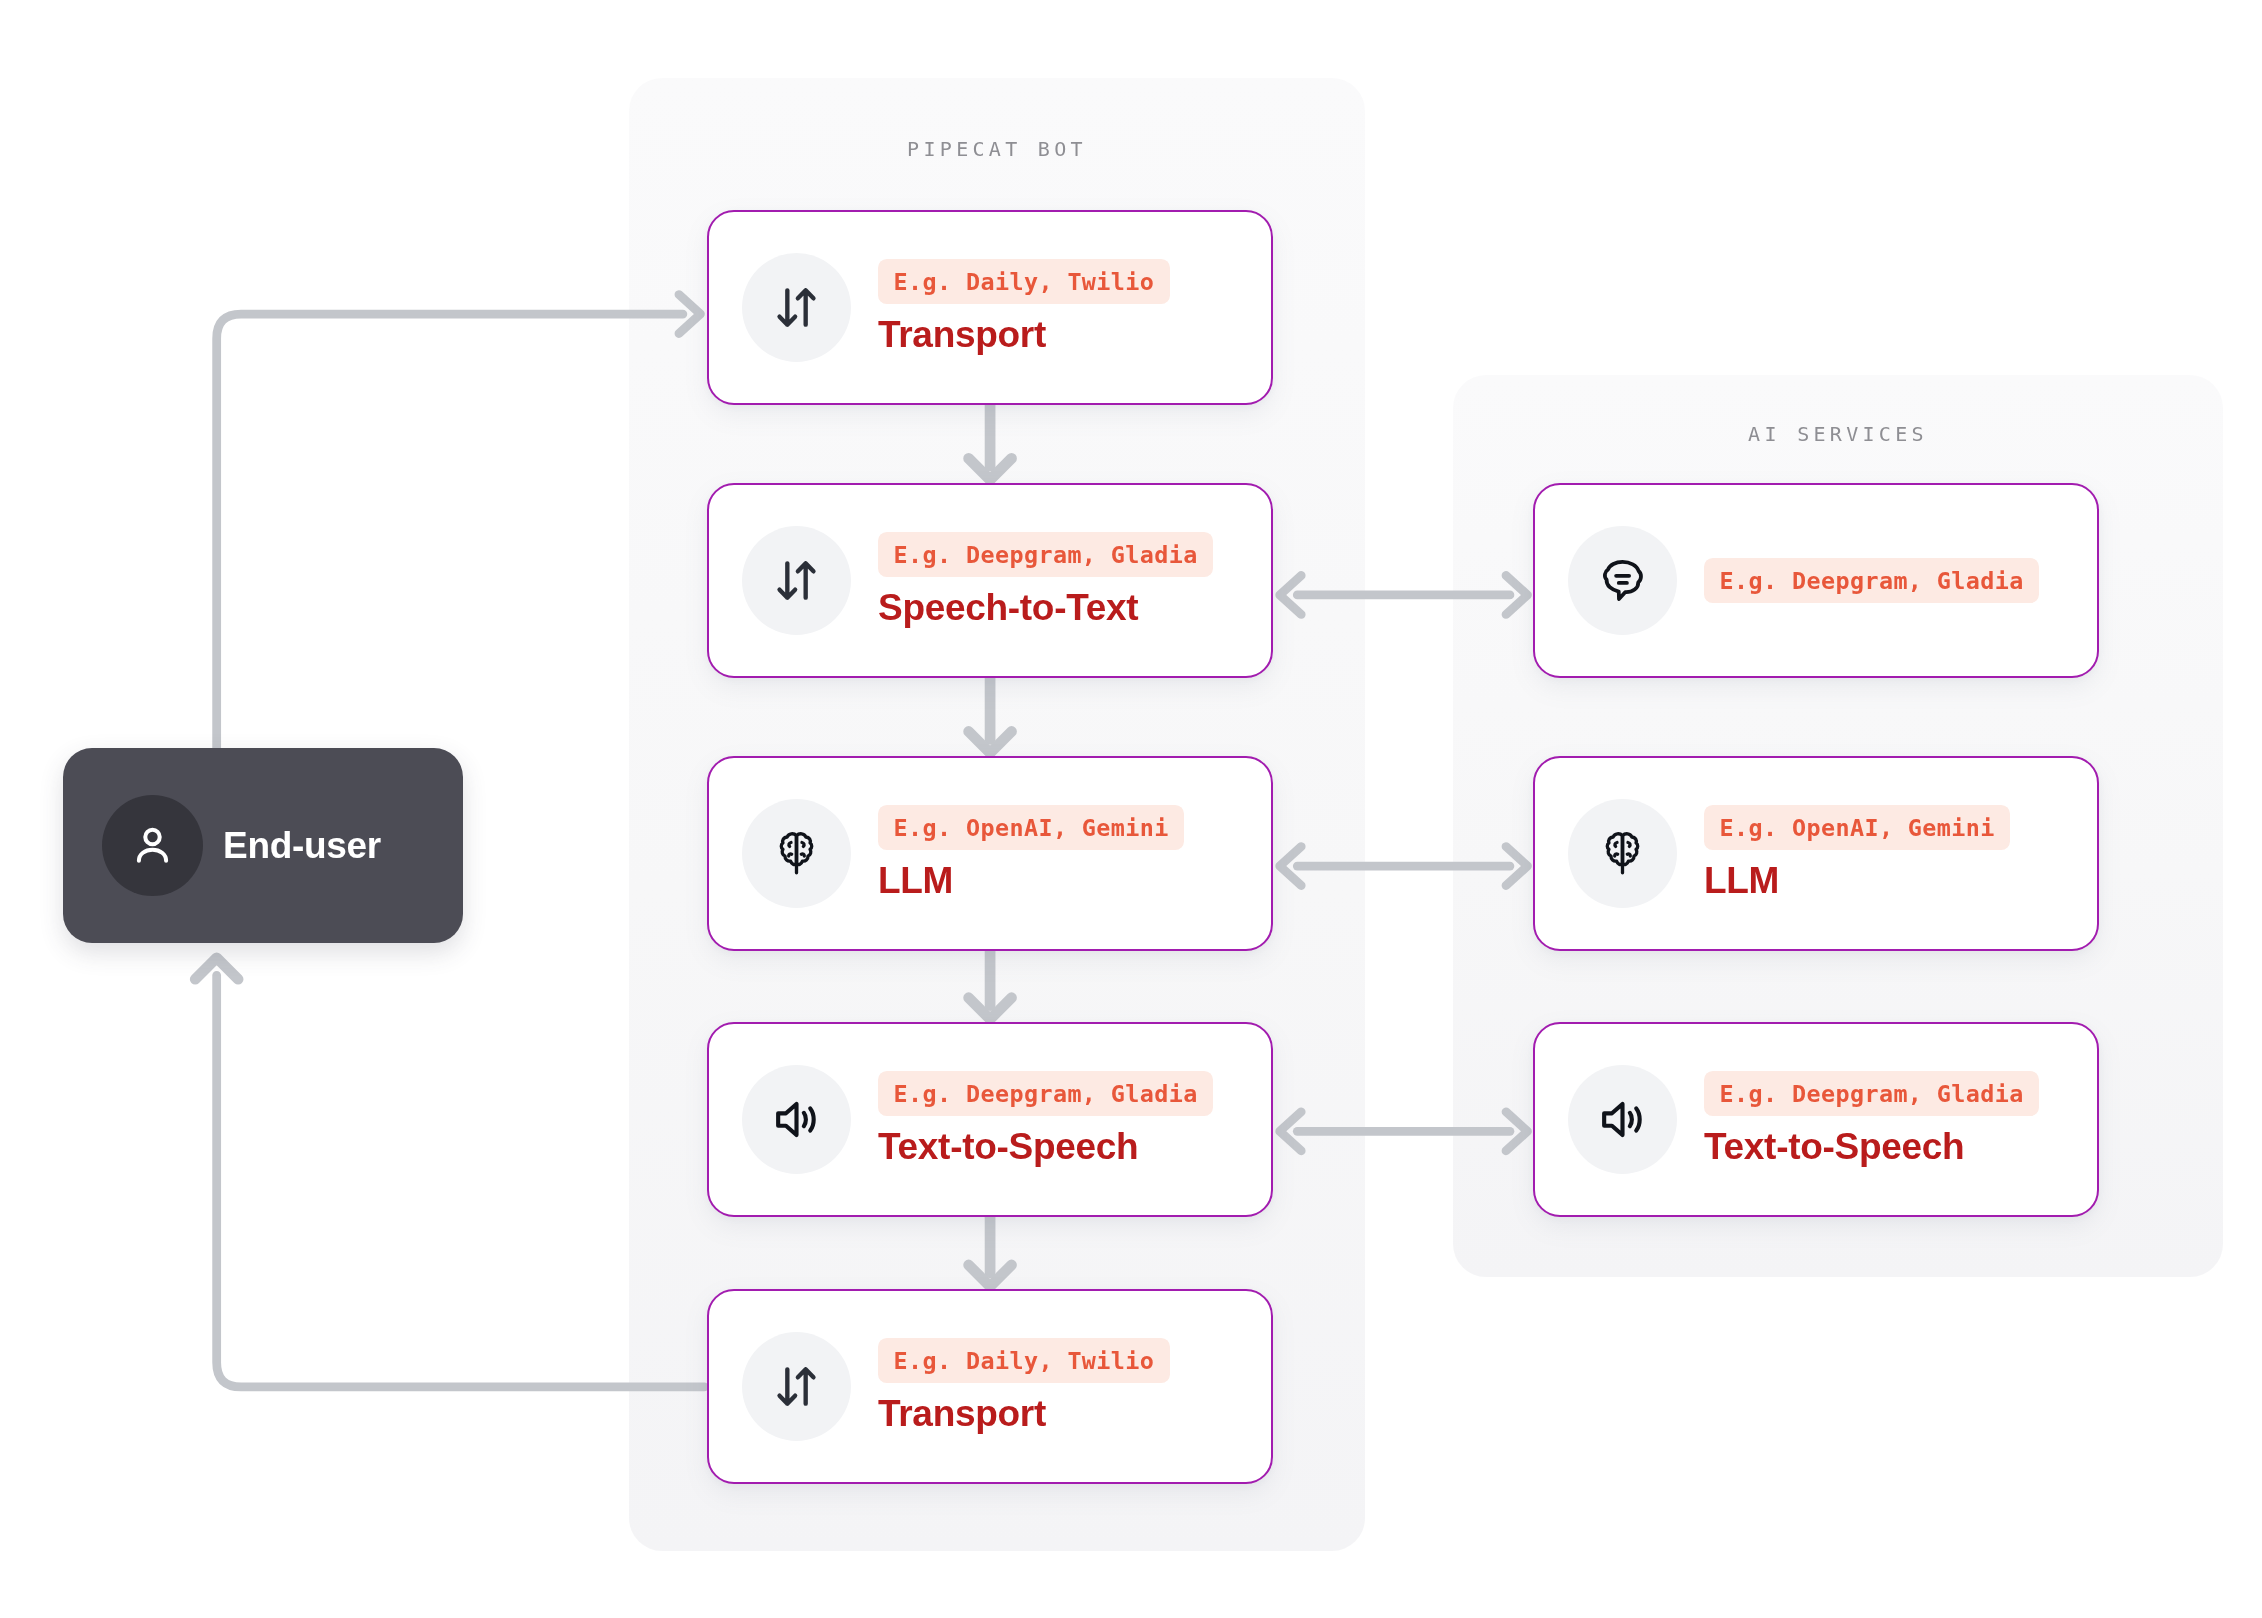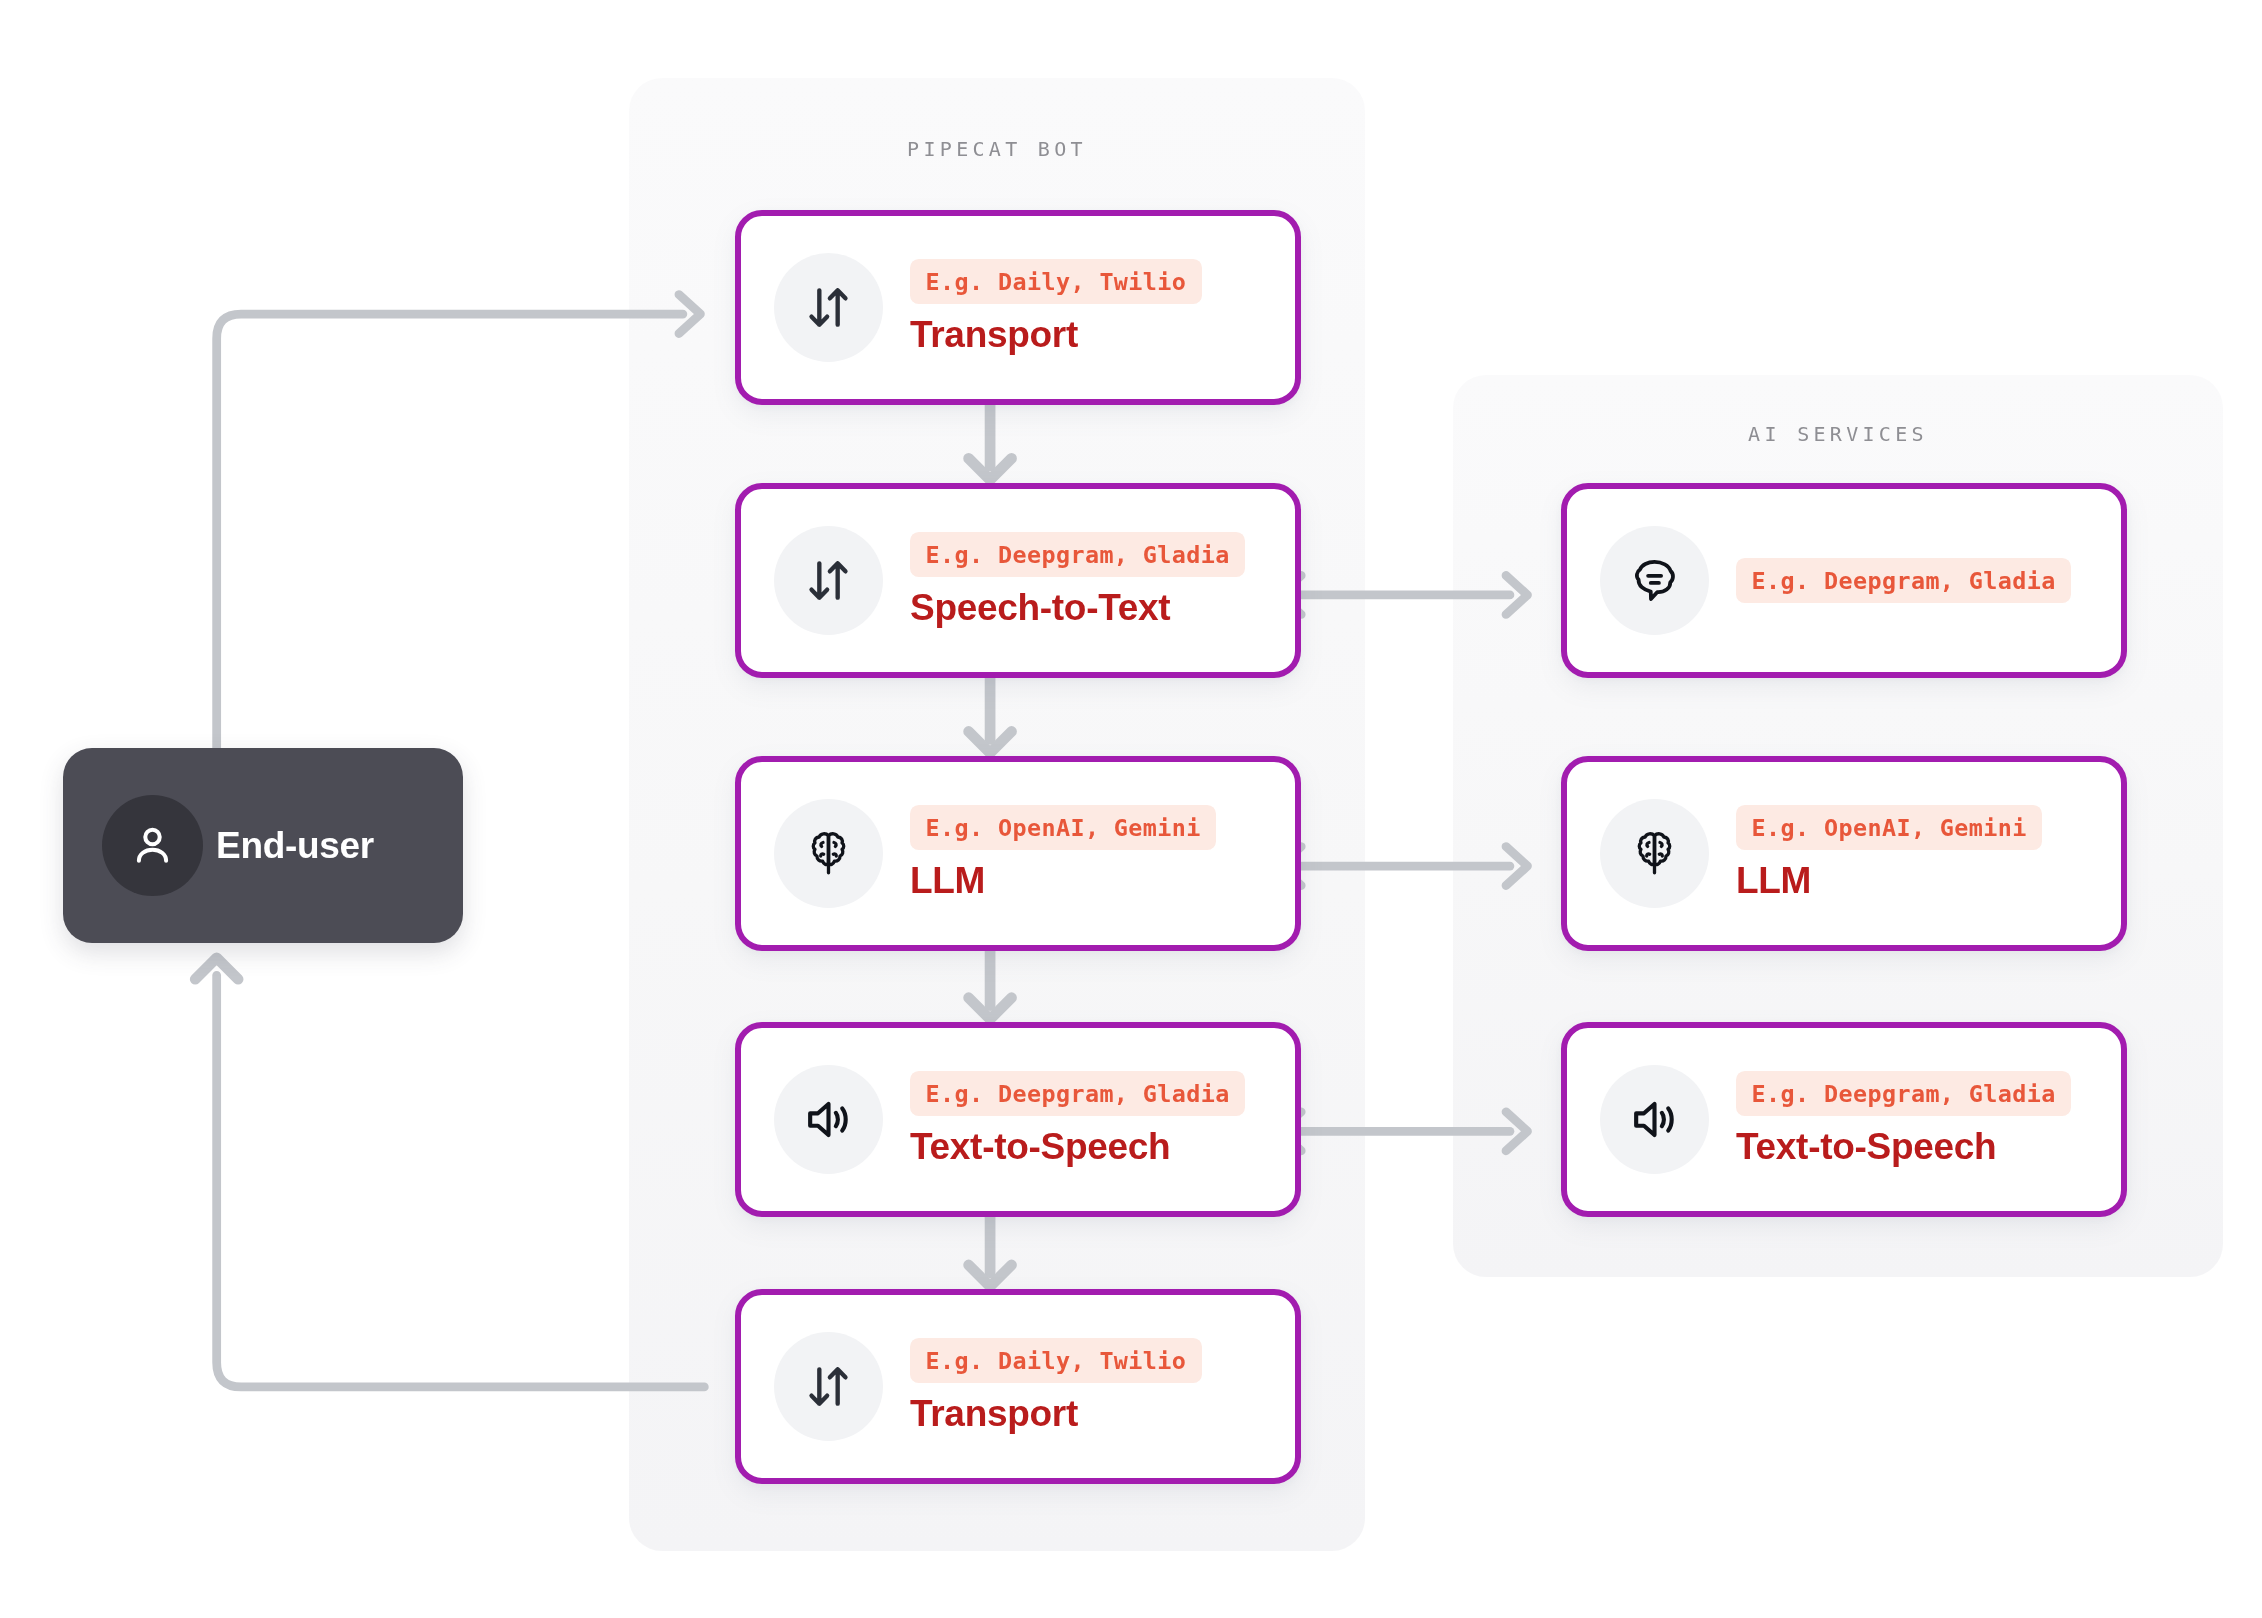--- a/index.html
+++ b/index.html
@@ -59,28 +59,27 @@
     top: 375px;
     width: 770px;
     height: 902px;
   }
   #panel-ai .panel-title { top: 47px; }
 
   
   .card {
     position: absolute;
     background: #ffffff;
-    border: 6px solid #a21caf;
+    border: 2px solid #a21caf;
     border-radius: 27px;
     box-shadow: 0 9.8px 25px rgba(120,130,150,0.10),
                 0 2px 5.9px rgba(120,130,150,0.06);
     display: flex;
     align-items: center;
     box-sizing: border-box;
-    margin-left: 28px;
   }
   .card-icon {
     width: 109px;
     height: 109px;
     min-width: 109px;
     border-radius: 50%;
     background: #f2f3f5;
     display: flex;
     align-items: center;
     justify-content: center;
@@ -146,21 +145,21 @@
     height: 101px;
     min-width: 101px;
     border-radius: 50%;
     background: #35353c;
     margin-left: 39px;
     display: flex;
     align-items: center;
     justify-content: center;
   }
   #end-user .eu-label {
-    margin-left: 13px;
+    margin-left: 20px;
     color: #ffffff;
     font-size: 37px;
     font-weight: 700;
     letter-spacing: -0.3px;
     white-space: nowrap;
   }
 
   svg.glyph { display: block; }
 </style>
 </head>

